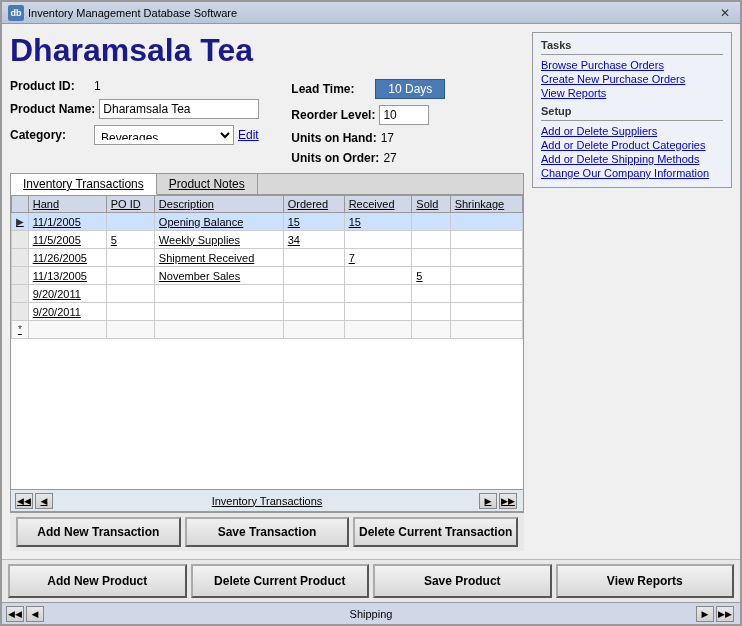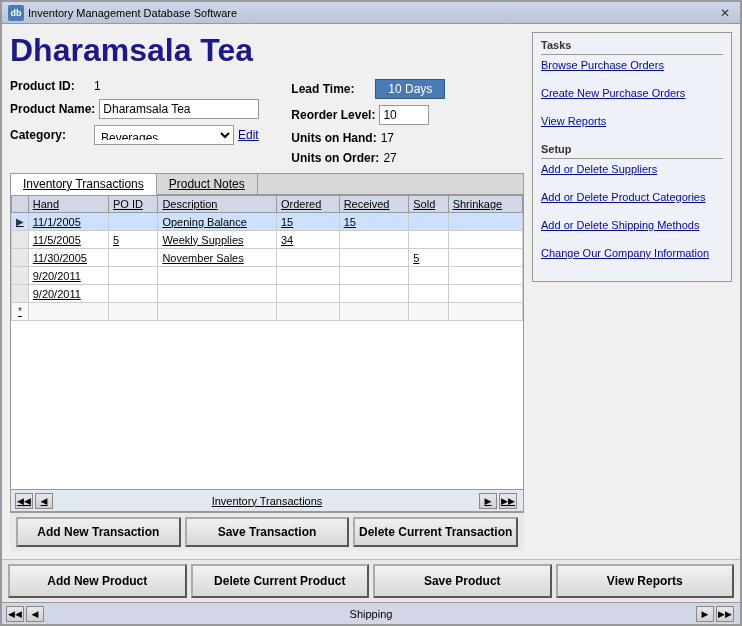--- a/index.html
+++ b/index.html
@@ -145,21 +145,21 @@
       color: #333;
       border-bottom: 1px solid #999;
       padding-bottom: 3px;
       margin-bottom: 4px;
     }
     .tasks-link {
       display: block;
       color: #0000cc;
       text-decoration: underline;
       font-size: 11px;
-      margin-bottom: 16px;
+      margin-bottom: 2px;
       cursor: pointer;
     }
     .setup-title {
       font-size: 11px;
       font-weight: bold;
       color: #333;
       border-bottom: 1px solid #999;
       padding-bottom: 3px;
       margin: 6px 0 4px 0;
     }
@@ -414,21 +414,31 @@
     <td>11/5/2005</td>
     <td>5</td>
     <td>Weekly Supplies</td>
     <td>34</td>
     <td></td>
     <td></td>
     <td></td>
   </tr>
                 <tr>
     <td class="row-indicator"></td>
-    <td>11/30/2005</td>
+    <td>11/26/2005</td>
+    <td></td>
+    <td>Shipment Received</td>
+    <td></td>
+    <td>7</td>
+    <td></td>
+    <td></td>
+  </tr>
+                <tr>
+    <td class="row-indicator"></td>
+    <td>11/13/2005</td>
     <td></td>
     <td>November Sales</td>
     <td></td>
     <td></td>
     <td>5</td>
     <td></td>
   </tr>
                 <tr>
     <td class="row-indicator"></td>
     <td>9/20/2011</td>

